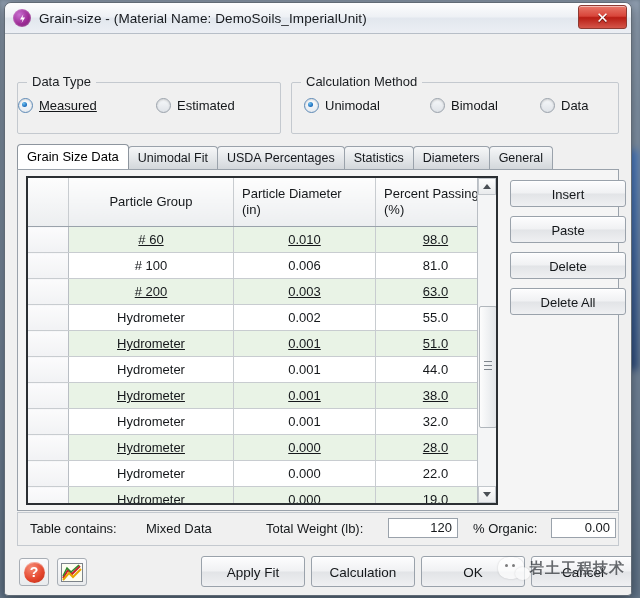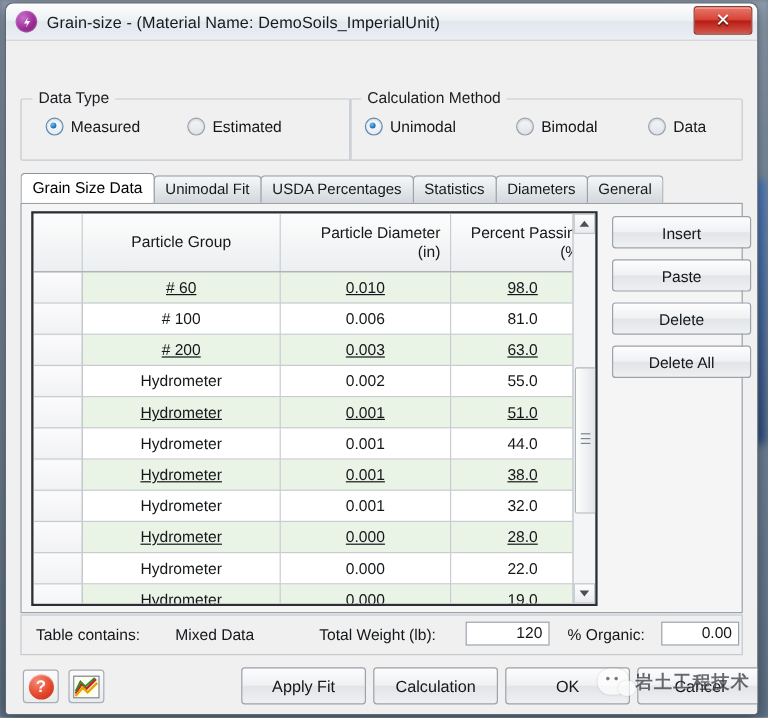--- a/index.html
+++ b/index.html
@@ -69,21 +69,21 @@
 
   
   .group{
     position:absolute;border:1px solid #c4c9cf;border-radius:2px;
     background:transparent;
   }
   .group > .legend{
     position:absolute;top:-9px;left:9px;padding:0 5px;background:#f0f0f0;
     font-size:13px;color:#1a1d21;white-space:nowrap;
   }
-  #group-datatype{left:12px;top:48px;width:262px;height:50px;padding-left:12px;}
+  #group-datatype{left:12px;top:48px;width:262px;height:50px;}
   #group-calcmethod{left:286px;top:48px;width:326px;height:50px;}
 
   .radio-row{position:absolute;top:15px;left:0;width:100%;height:22px;}
   .radio{
     position:absolute;display:flex;align-items:center;cursor:pointer;
     font-size:13px;color:#14171a;white-space:nowrap;
   }
   .radio .dot{
     width:13px;height:13px;border-radius:50%;flex:0 0 auto;margin-right:6px;
     background:linear-gradient(180deg,#f6f8fa,#dfe3e8);
@@ -122,21 +122,21 @@
 
   
   .grid-wrap{
     position:absolute;left:8px;top:6px;width:468px;height:325px;
     border:2px solid #2b2f33;background:#fff;overflow:hidden;
   }
   table.grid{border-collapse:collapse;width:100%;table-layout:fixed;font-size:13px;}
   table.grid th{
     background:linear-gradient(180deg,#fdfdfd,#eceef0);
     border-right:1px solid #c8ccd0;border-bottom:1px solid #9aa2ab;
-    font-weight:normal;color:#15181b;text-align:right;
+    font-weight:normal;color:#15181b;text-align:left;
     padding:4px 8px;height:40px;vertical-align:middle;line-height:1.25;
   }
   table.grid th.rowsel{width:40px;padding:0;}
   table.grid td{
     border-right:1px solid #c8ccd0;border-bottom:1px solid #c8ccd0;
     text-align:center;color:#15181b;height:25px;padding:0;
   }
   table.grid td.rowsel{
     background:linear-gradient(180deg,#fbfbfc,#f1f2f4);
     border-right:1px solid #b9bec4;
@@ -267,21 +267,21 @@
     <div class="close-btn">
       <span class="x">✕</span>
     </div>
   </div>
 
   <div class="client">
 
     <div class="group" id="group-datatype">
       <div class="legend">Data Type</div>
       <div class="radio-row">
-        <label class="radio on" style="left:20px;">
+        <label class="radio on" style="left:0;text-decoration:underline;">
           <span class="dot"></span>
           <span>Measured</span>
         </label>
         <label class="radio" style="left:138px;">
           <span class="dot"></span>
           <span>Estimated</span>
         </label>
       </div>
     </div>
 

